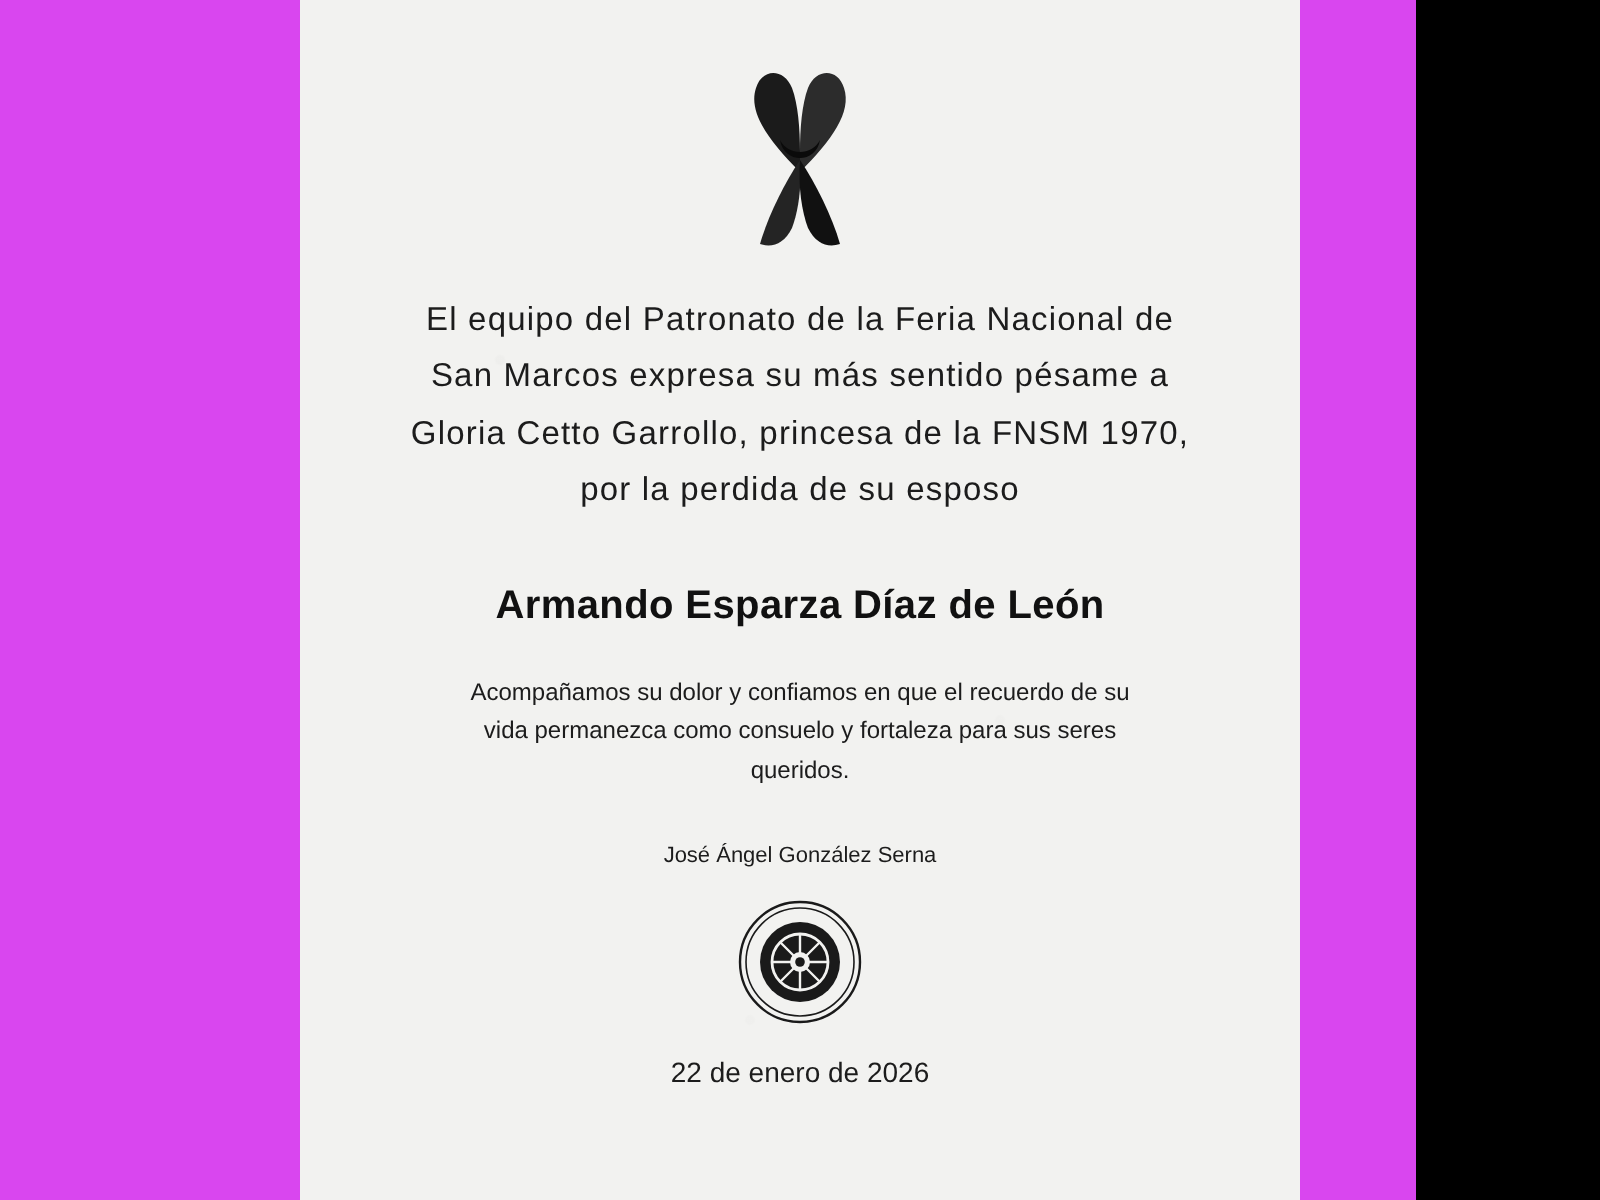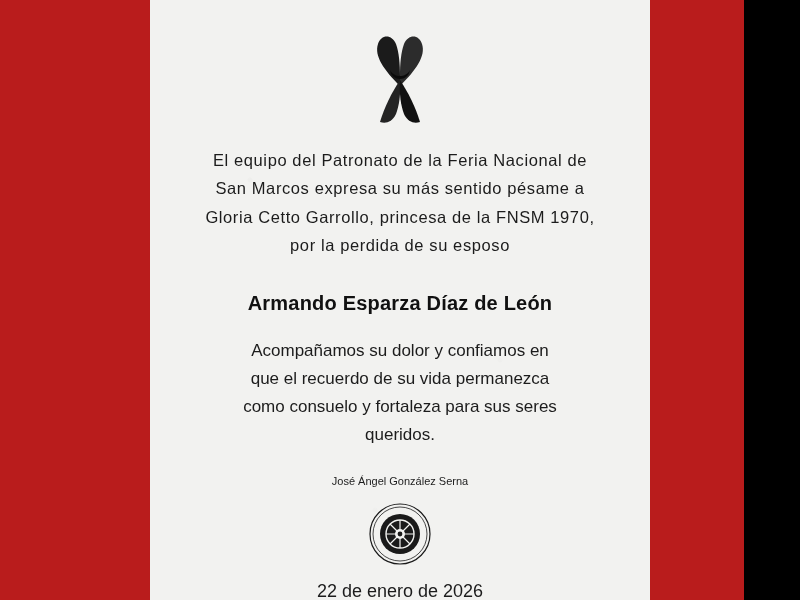--- a/index.html
+++ b/index.html
@@ -7,23 +7,22 @@
     padding: 0;
     width: 800px;
     height: 600px;
     background: #000000;
     font-family: "Liberation Sans", sans-serif;
   }
   .screen {
     position: relative;
     width: 708px;
     height: 600px;
-    background: #b91c1c;
+    background: #d946ef;
     overflow: hidden;
-    padding-left: 36px;
   }
   .card {
     position: absolute;
     left: 150px;
     top: 0;
     width: 500px;
     height: 600px;
     background: #f2f2f0;
     background-image:
       radial-gradient(circle at 20% 30%, rgba(0,0,0,0.015) 0 2px, transparent 3px),
@@ -56,21 +55,21 @@
   }
   .honoree {
     font-size: 20px;
     font-weight: bold;
     color: #111111;
     text-align: center;
     letter-spacing: 0.2px;
     margin: 16px 0 22px 0;
   }
   .closing {
-    font-size: 17px;
+    font-size: 12px;
     line-height: 1.66;
     color: #1c1c1c;
     text-align: center;
     max-width: 330px;
     margin: 0 0 26px 0;
   }
   .signature {
     font-size: 11px;
     color: #1c1c1c;
     text-align: center;
@@ -78,21 +77,21 @@
   }
   .seal {
     width: 62px;
     height: 62px;
     margin: 2px 0 16px 0;
     display: flex;
     align-items: center;
     justify-content: center;
   }
   .date {
-    font-size: 18px;
+    font-size: 14px;
     color: #1c1c1c;
     text-align: left;
     margin: 0;
   }
 </style>
 </head>
 <body>
 
 <div class="screen">
   <div class="card">

